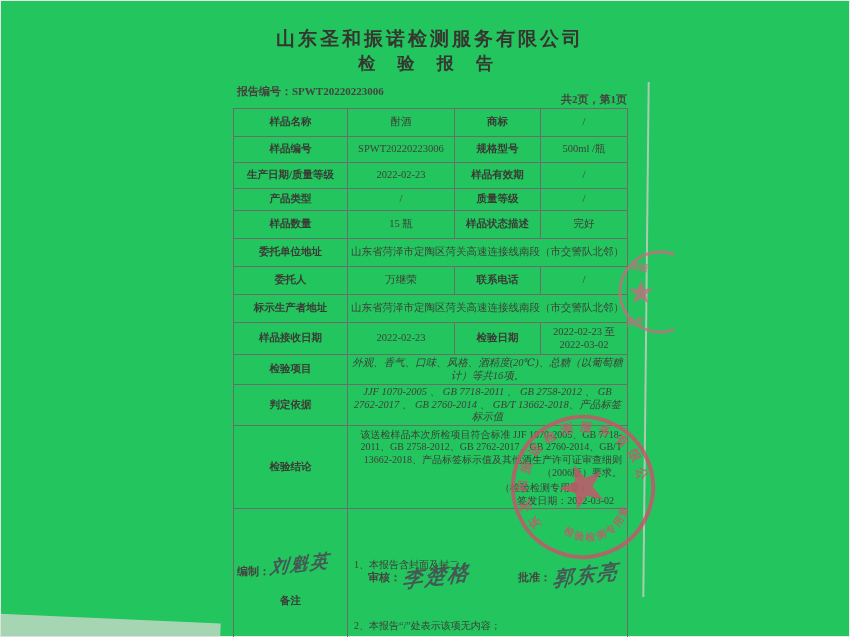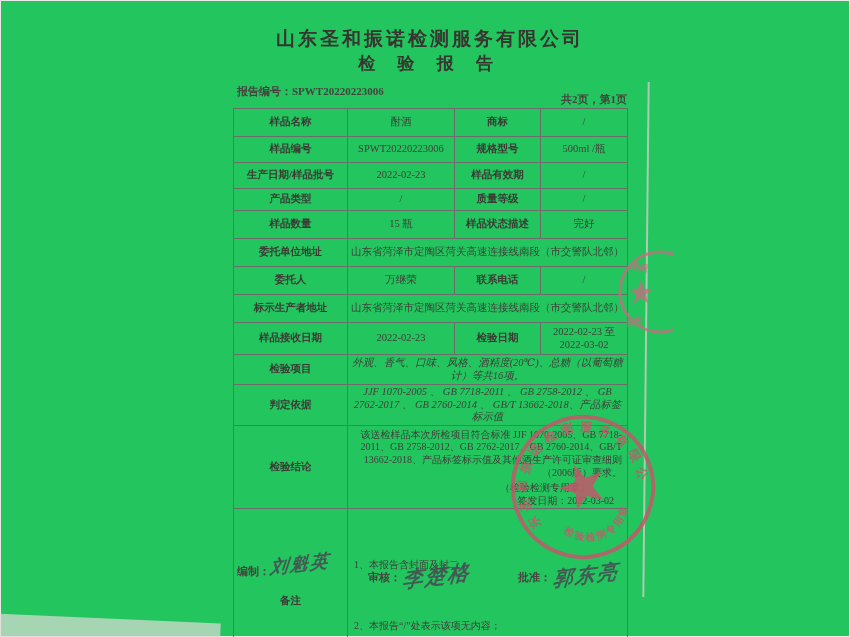--- a/index.html
+++ b/index.html
@@ -99,21 +99,21 @@
       <td class="lbl">商标</td>
       <td>/</td>
     </tr>
     <tr class="h26">
       <td class="lbl">样品编号</td>
       <td>SPWT20220223006</td>
       <td class="lbl">规格型号</td>
       <td>500ml /瓶</td>
     </tr>
     <tr class="h26">
-      <td class="lbl">生产日期/样品批号</td>
+      <td class="lbl">生产日期/质量等级</td>
       <td>2022-02-23</td>
       <td class="lbl">样品有效期</td>
       <td>/</td>
     </tr>
     <tr class="h22">
       <td class="lbl">产品类型</td>
       <td>/</td>
       <td class="lbl">质量等级</td>
       <td>/</td>
     </tr>

